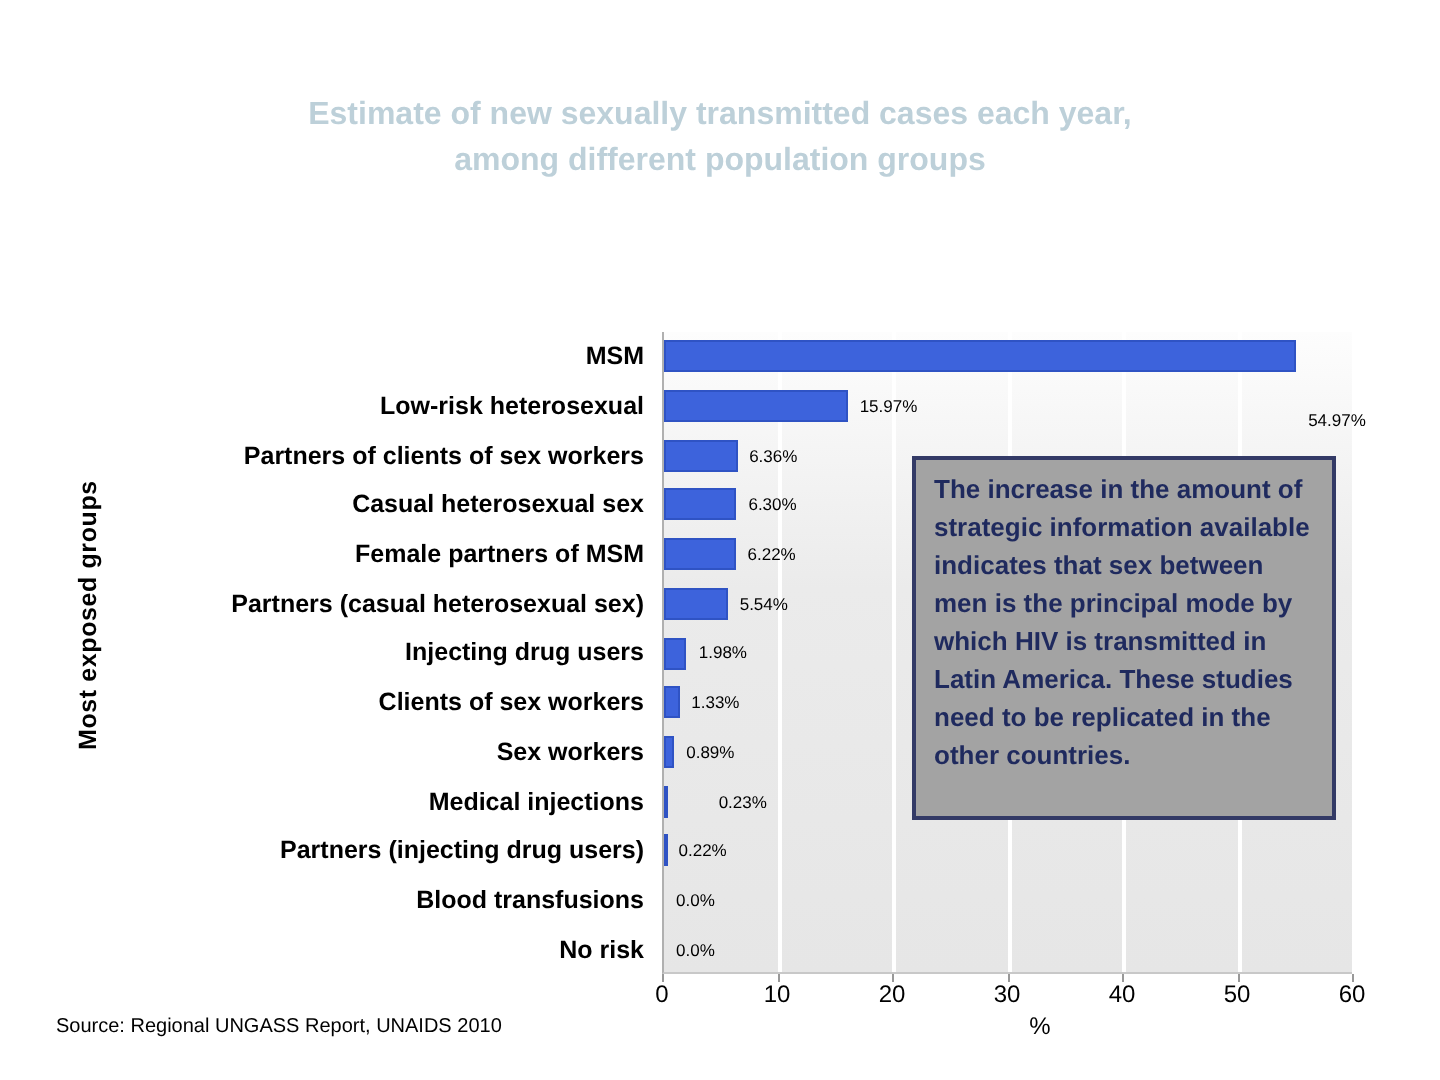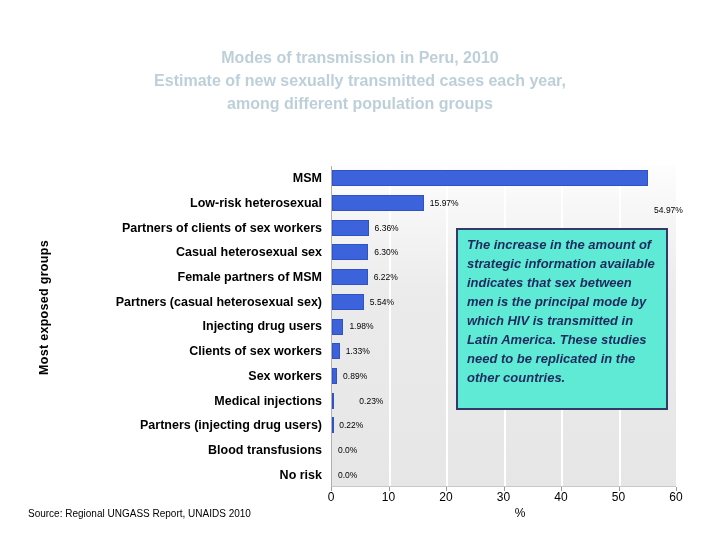--- a/index.html
+++ b/index.html
@@ -46,37 +46,36 @@
     position: absolute; top: 490px; width: 40px; text-align: center;
     font-size: 12px; color: #000;
   }
   .x-axis-title {
     position: absolute; top: 506px; left: 490px; width: 60px; text-align: center;
     font-size: 12px; color: #000;
   }
 
   .annotation-box {
     position: absolute; left: 456px; top: 228px; width: 212px; height: 182px;
-    background: #5eead4; border: 2px solid #333a66;
+    background: #a3a3a3; border: 2px solid #333a66;
     padding: 5px 9px;
-    font-weight: bold; font-size: 13px; line-height: 19px; font-style: italic;
+    font-weight: bold; font-size: 13px; line-height: 19px;
   }
 
   .source-note {
     position: absolute; left: 28px; top: 508px;
     font-size: 10px; color: #000; text-align: right;
   }
 </style>
 </head>
 <body>
 
 <div class="slide">
 
   <div class="chart-title" style="color: rgb(189, 208, 217);">
-    <div>Modes of transmission in Peru, 2010</div>
     <div>Estimate of new sexually transmitted cases each year,</div>
     <div>among different population groups</div>
   </div>
 
   <div class="y-axis-title">Most exposed groups</div>
 
   <div class="plot-area" id="plot-area">
       <div class="gridline" style="left: 56.5px;"></div>
       <div class="gridline" style="left: 114px;"></div>
       <div class="gridline" style="left: 171.5px;"></div>

